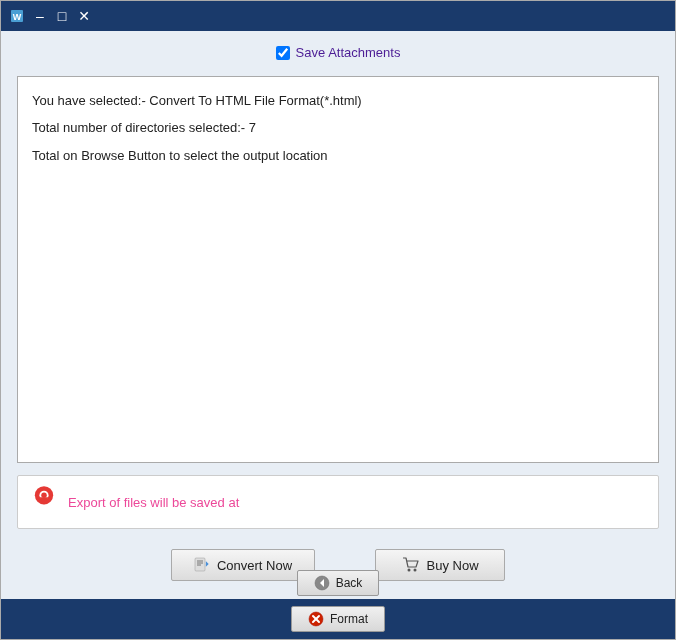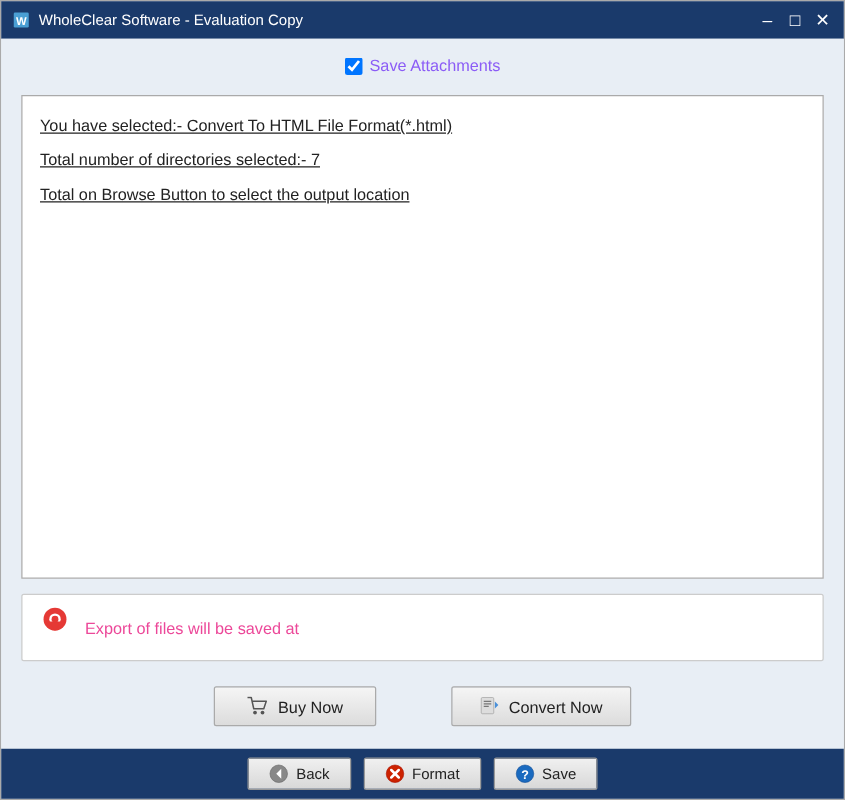--- a/index.html
+++ b/index.html
@@ -84,38 +84,37 @@
     }
 
     .save-attachments-row input[type="checkbox"] {
       width: 14px;
       height: 14px;
       cursor: pointer;
     }
 
     .save-attachments-label {
       font-size: 13px;
-      color: #8b5cf6;
+      color: #4c1d95;
     }
 
     
     .info-box {
       background: white;
       border: 1px solid #aaa;
       padding: 12px 14px;
       flex: 1;
       min-height: 280px;
       font-size: 13px;
       color: #222;
       line-height: 1.8;
     }
 
     .info-box p {
       margin-bottom: 4px;
-      text-decoration: underline;
     }
 
     
     .export-row {
       background: white;
       border: 1px solid #ccc;
       border-radius: 2px;
       padding: 8px 12px;
       display: flex;
       align-items: center;
@@ -182,20 +181,21 @@
 
     
     .bottom-bar {
       background: #1a3a6b;
       height: 40px;
       display: flex;
       align-items: center;
       justify-content: center;
       gap: 10px;
       flex-shrink: 0;
+      flex-direction: column;
     }
 
     .nav-btn {
       background: linear-gradient(to bottom, #f0f0f0, #d8d8d8);
       border: 1px solid #999;
       border-radius: 2px;
       padding: 4px 16px;
       cursor: pointer;
       display: flex;
       align-items: center;
@@ -228,21 +228,20 @@
 </head>
 <body>
 
 <div class="window">
 
   <div class="title-bar">
     <svg class="title-bar-icon" viewBox="0 0 16 16">
       <rect x="2" y="2" width="12" height="12" fill="#4a9fd4" rx="1"></rect>
       <text x="8" y="12" text-anchor="middle" fill="white" font-size="9" font-weight="bold">W</text>
     </svg>
-    <span class="title-bar-text">WholeClear Software - Evaluation Copy</span>
     <div class="title-bar-controls">
       <button class="title-bar-btn">–</button>
       <button class="title-bar-btn">□</button>
       <button class="title-bar-btn">✕</button>
     </div>
   </div>
 
   <div class="content">
 
     <div class="save-attachments-row">
@@ -264,36 +263,36 @@
           <ellipse cx="12" cy="12" rx="5" ry="5" fill="white"></ellipse>
           <polygon points="12,22 7,14 17,14" fill="#e53935"></polygon>
           <circle cx="12" cy="12" r="3" fill="#e53935"></circle>
         </svg>
       </div>
       <span class="export-label">Export of files will be saved at</span>
     </div>
 
     <div class="action-row">
       <button class="action-btn">
-        <svg class="cart-icon" viewBox="0 0 18 16">
-          <path d="M1,1 L4,1 L6,10 L14,10 L16,4 L5,4" fill="none" stroke="#555" stroke-width="1.2" stroke-linejoin="round"></path>
-          <circle cx="7" cy="13" r="1.5" fill="#555"></circle>
-          <circle cx="13" cy="13" r="1.5" fill="#555"></circle>
-        </svg>
-        <span>Buy Now</span>
-      </button>
-      <button class="action-btn">
         <svg class="convert-icon" viewBox="0 0 16 16">
           <rect x="1" y="1" width="10" height="13" rx="1" fill="#ddd" stroke="#999" stroke-width="0.5"></rect>
           <line x1="3" y1="4" x2="9" y2="4" stroke="#777" stroke-width="1"></line>
           <line x1="3" y1="6" x2="9" y2="6" stroke="#777" stroke-width="1"></line>
           <line x1="3" y1="8" x2="7" y2="8" stroke="#777" stroke-width="1"></line>
           <polygon points="11,8 15,12 11,16" fill="#4a90d9" transform="scale(0.7) translate(6,-2)"></polygon>
         </svg>
         <span>Convert Now</span>
+      </button>
+      <button class="action-btn">
+        <svg class="cart-icon" viewBox="0 0 18 16">
+          <path d="M1,1 L4,1 L6,10 L14,10 L16,4 L5,4" fill="none" stroke="#555" stroke-width="1.2" stroke-linejoin="round"></path>
+          <circle cx="7" cy="13" r="1.5" fill="#555"></circle>
+          <circle cx="13" cy="13" r="1.5" fill="#555"></circle>
+        </svg>
+        <span>Buy Now</span>
       </button>
     </div>
   </div>
 
   <div class="bottom-bar">
     <button class="nav-btn">
       <svg width="16" height="16" viewBox="0 0 16 16">
         <circle cx="8" cy="8" r="7" fill="#888" stroke="#666" stroke-width="0.5"></circle>
         <polygon points="10,4 6,8 10,12" fill="white"></polygon>
       </svg>

